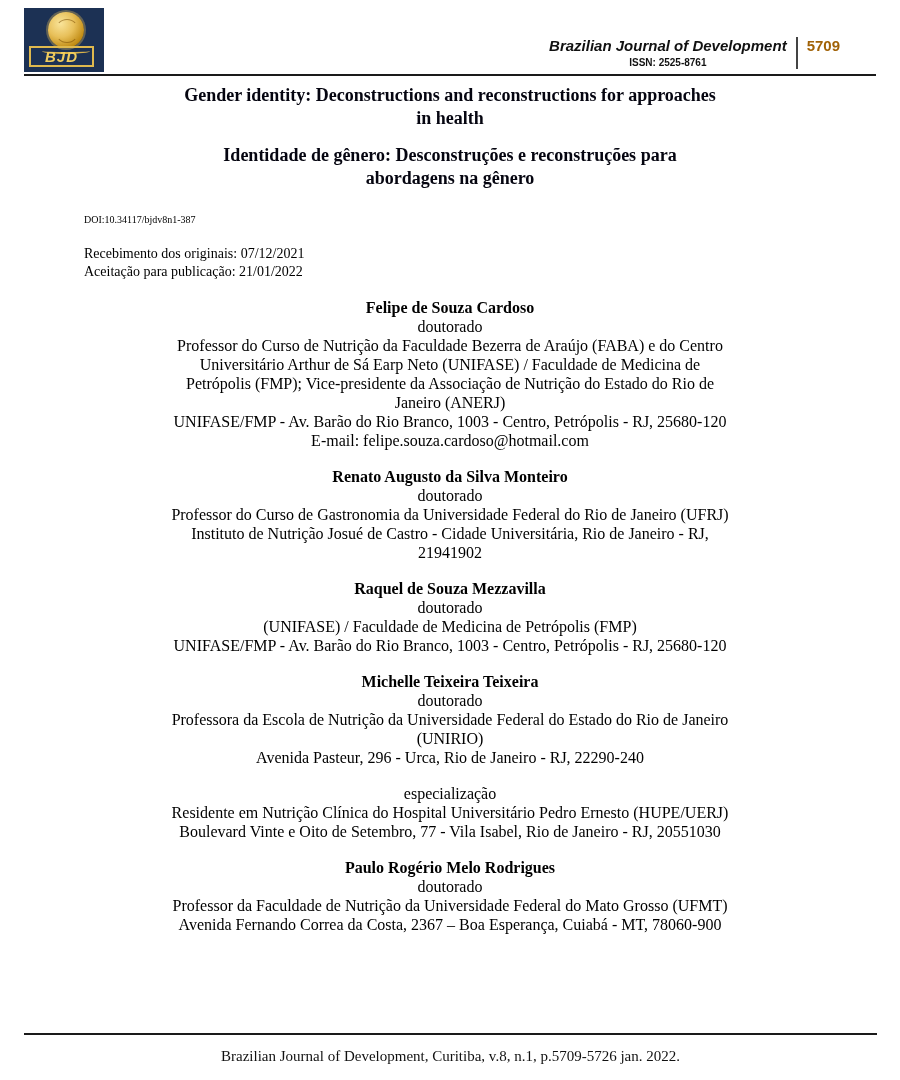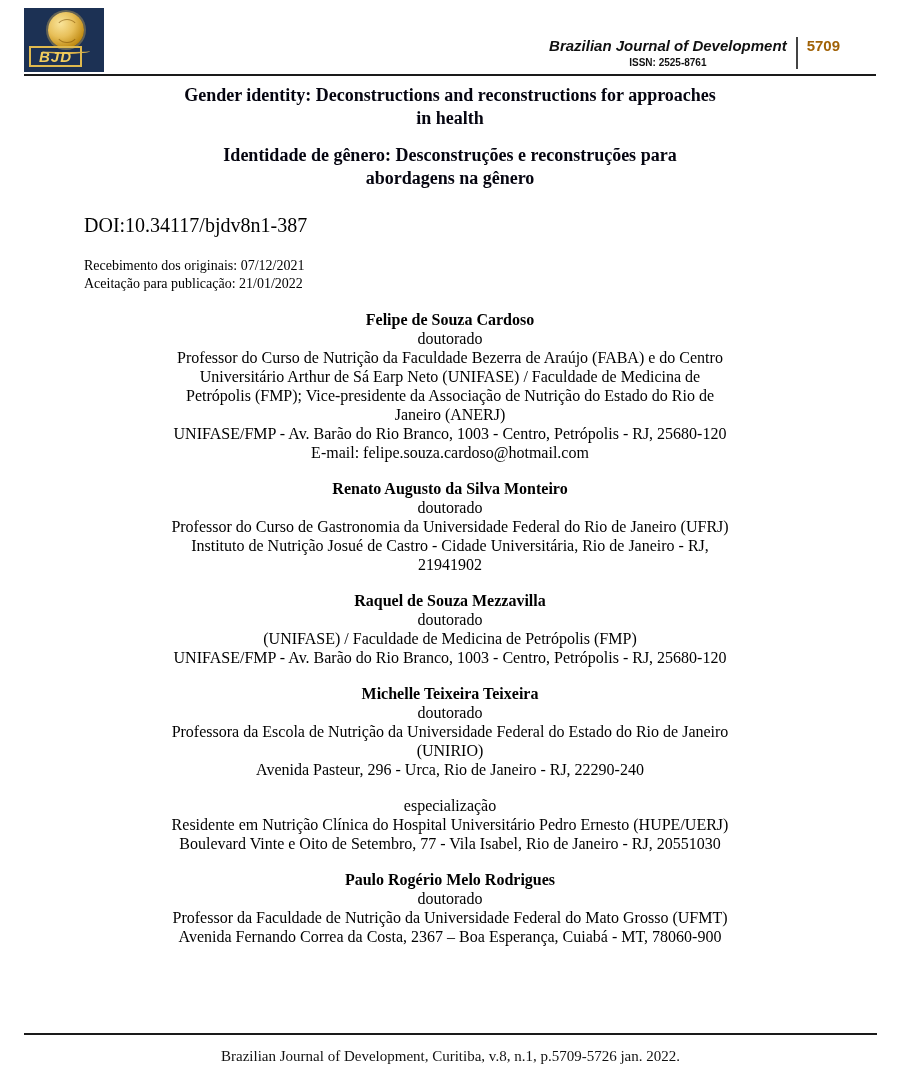--- a/index.html
+++ b/index.html
@@ -48,21 +48,21 @@
     width: 48px; height: 6px; border-radius: 50%;
     border-bottom: 2.5px solid #d9b24a;
   }
   .logo-text {
     position: absolute; left: 5px; bottom: 5px;
     border: 2px solid #dfb94e;
     color: #f0cc5e;
     font-family: "Liberation Sans", sans-serif;
     font-weight: bold; font-style: italic;
     font-size: 15px; line-height: 17px;
-    padding: 0 8px; letter-spacing: 1px;
+    padding: 0 14px; letter-spacing: 1px;
   }
   .header-right {
     display: flex;
     align-items: flex-start;
     margin-right: 36px;
     margin-bottom: 3px;
     font-family: "Liberation Sans", sans-serif;
   }
   .journal-block { text-align: center; }
   .journal-name {
@@ -88,21 +88,21 @@
     padding-top: 8px;
     text-align: center;
   }
   .title {
     font-size: 18px; font-weight: bold;
     line-height: 23px; color: #050510;
   }
   .title + .title { margin-top: 14px; }
   .doi {
     text-align: left;
-    font-size: 20px;
+    font-size: 10px;
     margin-top: 24px;
     padding-left: 14px;
   }
   .dates {
     text-align: left;
     font-size: 14px;
     line-height: 18px;
     margin-top: 20px;
     padding-left: 14px;
   }

